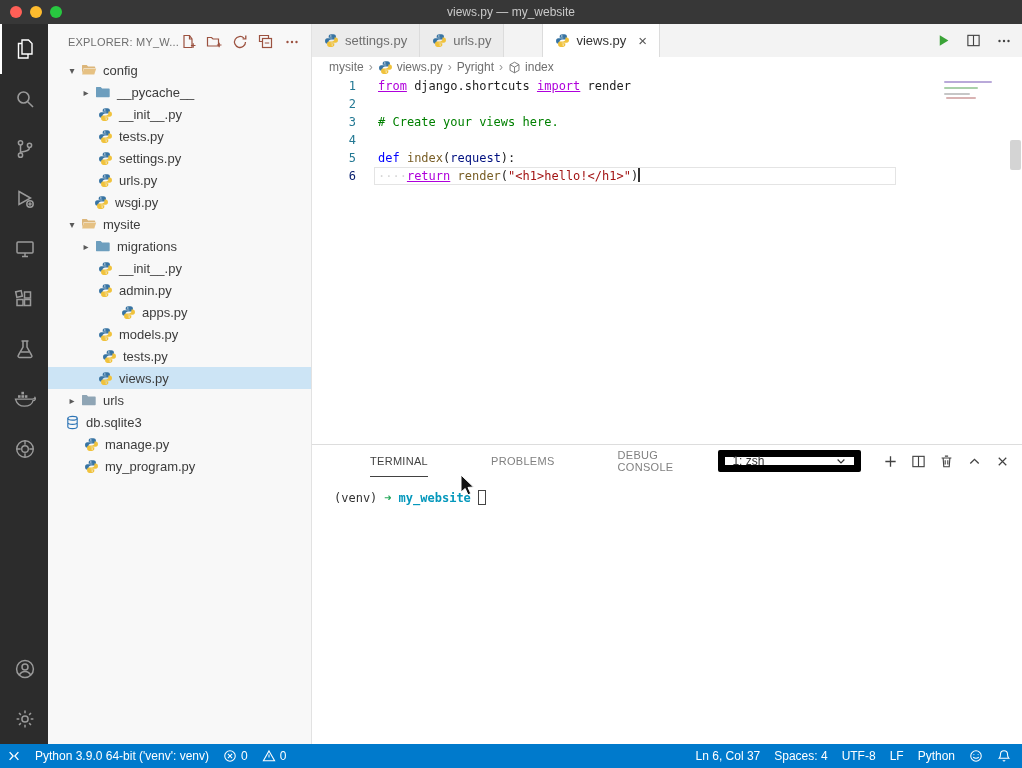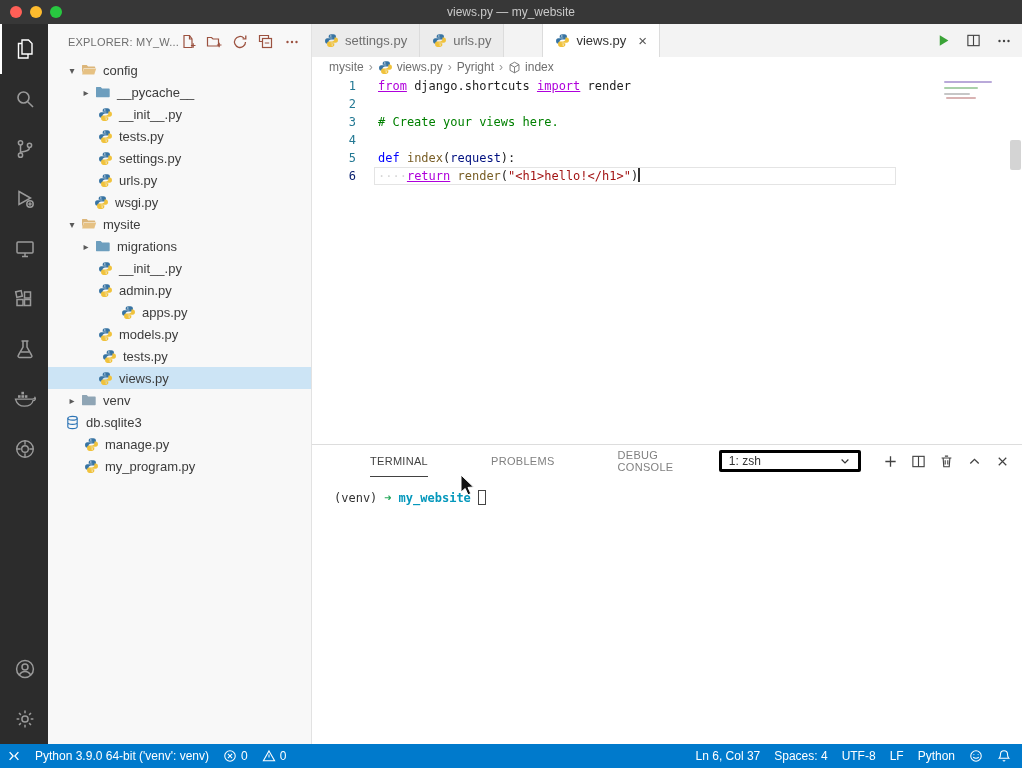--- a/index.html
+++ b/index.html
@@ -67,21 +67,21 @@
   .minimap{position:absolute;top:2px;right:14px;width:66px;height:26px;}
   .mm-bar{position:absolute;height:2px;border-radius:1px;}
   .scroll-thumb{position:absolute;right:1px;top:63px;width:11px;height:30px;background:#bdbdbd;opacity:.65;border-radius:2px;}
 
   
   .panel{flex:0 0 300px;border-top:1px solid #ddd;display:flex;flex-direction:column;background:#fff;}
   .panel-header{height:32px;display:flex;align-items:center;padding:0 12px 0 21px;flex:0 0 32px;}
   .ptab{font-size:11px;color:#808080;margin-right:26px;height:32px;display:flex;align-items:center;border-bottom:1px solid transparent;cursor:pointer;letter-spacing:.3px;margin-left:37px;}
   .ptab.active{color:#424242;border-bottom-color:#424242;}
   .panel-spacer{flex:1;}
-  .shell-select{width:150px;height:22px;border:3px solid #000000;border-radius:2px;background:#fff;display:flex;align-items:center;justify-content:space-between;padding:0 7px;font-size:12px;color:#333;cursor:pointer;}
+  .shell-select{width:150px;height:22px;border:7px solid #000000;border-radius:2px;background:#fff;display:flex;align-items:center;justify-content:space-between;padding:0 7px;font-size:12px;color:#333;cursor:pointer;}
   .panel-actions{display:flex;gap:13px;margin-left:22px;color:#424242;}
   .pan-act{cursor:pointer;display:flex;align-items:center;}
   .term-body{flex:1;padding:13px 0 0 22px;font-family:"DejaVu Sans Mono",monospace;font-size:12px;color:#333;}
   .p-arrow{color:var(--prompt-arrow,#2aa95c);font-weight:bold;margin:0 7px;}
   .p-dir{color:var(--prompt-dir,#0598bc);font-weight:bold;}
   .term-cursor{display:inline-block;width:8px;height:15px;border:1px solid #444;vertical-align:-3px;margin-left:7px;}
 
   
   .statusbar{height:24px;background:var(--accent,#007acc);display:flex;align-items:center;color:#fff;font-size:12px;}
   .status-group{display:flex;align-items:center;height:100%;}
@@ -396,21 +396,21 @@
           </span>
           <span class="tlabel">views.py</span>
         </div>
         <div class="tree-row" style="padding-left:16px">
           <span class="chev">▸</span>
           <span class="ic">
             <svg width="16" height="16" viewBox="0 0 16 16">
               <path fill="#8fa5b5" d="M1.5 3h4.2l1.4 1.5h6.9c.4 0 .7.3.7.7v7.3c0 .4-.3.7-.7.7H1.5c-.3 0-.5-.2-.5-.5V3.5c0-.3.2-.5.5-.5z"></path>
             </svg>
           </span>
-          <span class="tlabel">venv</span>
+          <span class="tlabel">urls</span>
         </div>
         <div class="tree-row" style="padding-left:15px">
           <span class="ic">
             <svg width="15" height="15" viewBox="0 0 16 16" fill="none" stroke="#2d74b5" stroke-width="1.2">
               <ellipse cx="8" cy="3.5" rx="5" ry="2"></ellipse>
               <path d="M3 3.5v9c0 1.1 2.2 2 5 2s5-.9 5-2v-9M3 8c0 1.1 2.2 2 5 2s5-.9 5-2"></path>
             </svg>
           </span>
           <span class="tlabel">db.sqlite3</span>
         </div>

